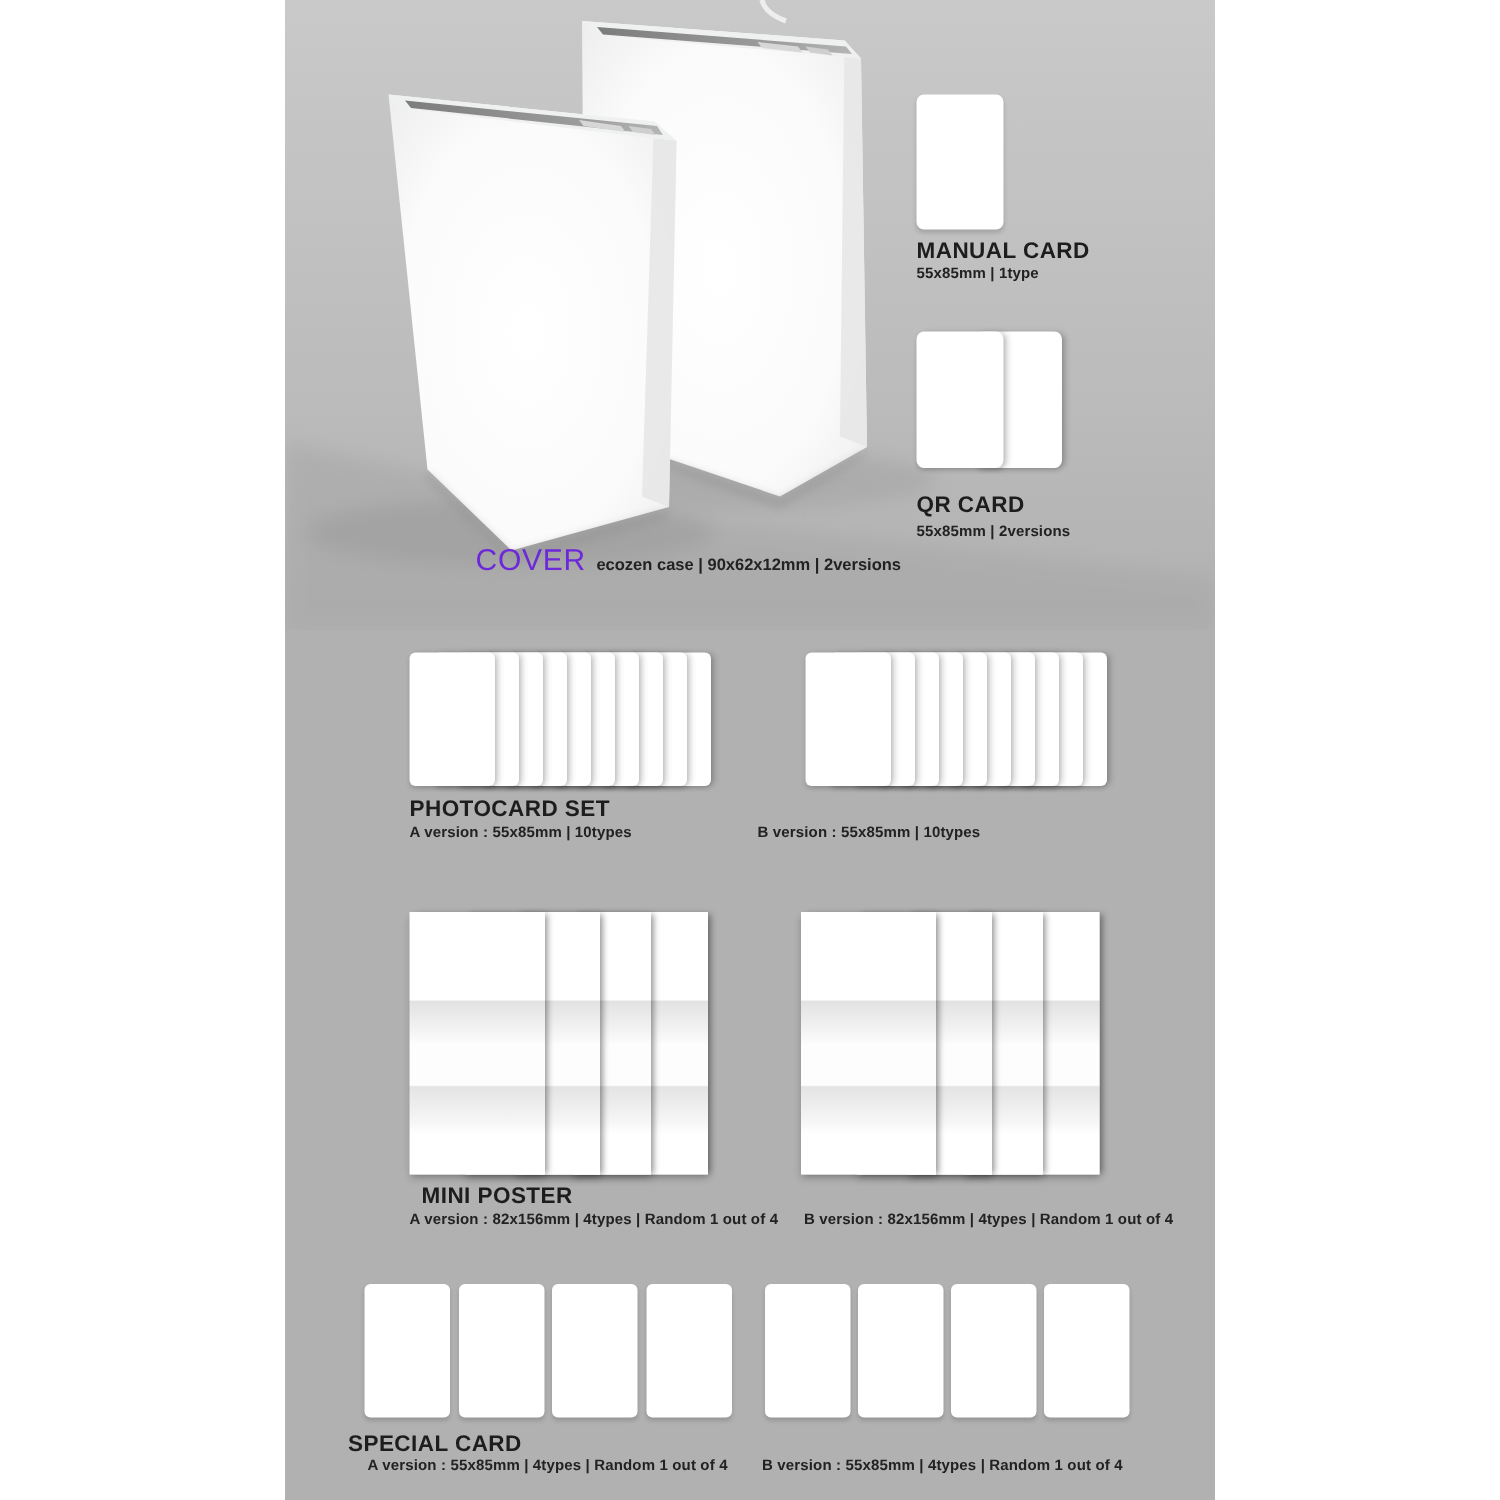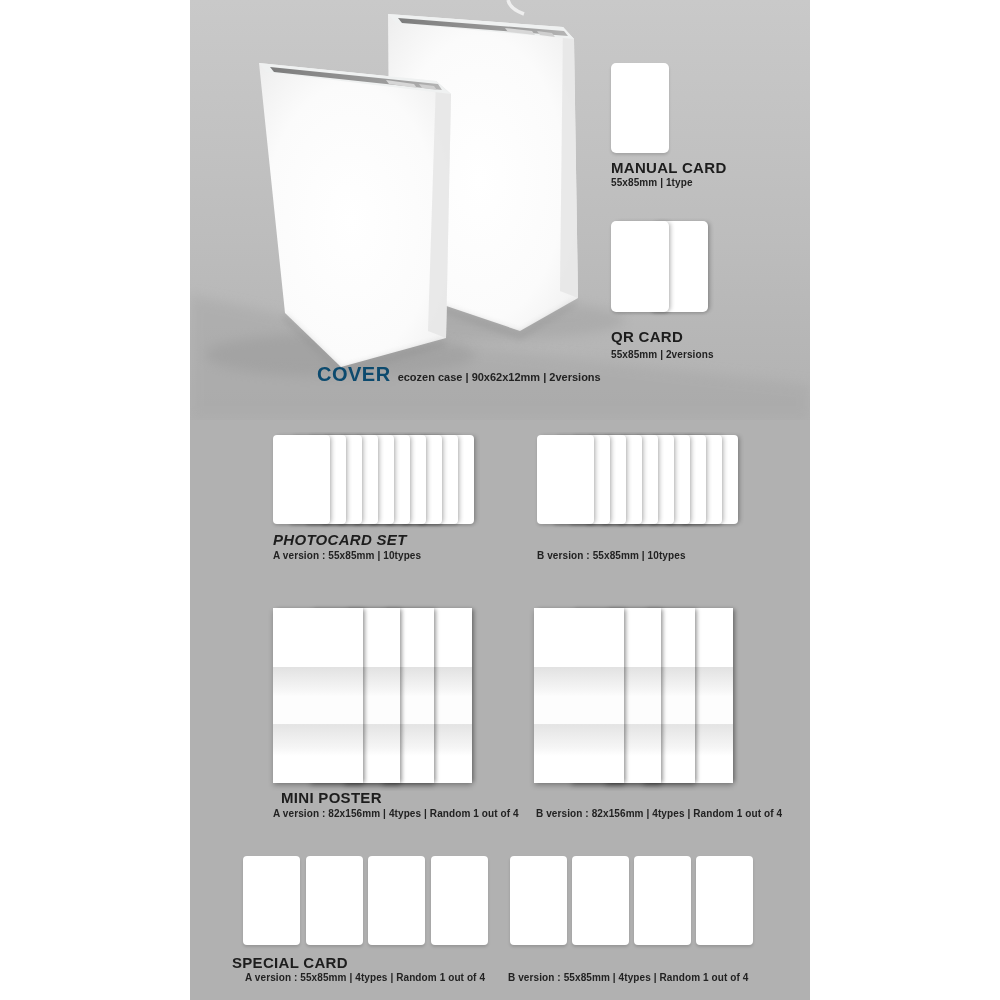--- a/index.html
+++ b/index.html
@@ -3,21 +3,21 @@
 <meta charset="utf-8">
 <style>
   html,body{margin:0;padding:0;background:#ffffff;}
   #page{position:relative;width:1000px;height:1000px;background:#ffffff;overflow:hidden;
         font-family:"Liberation Sans",sans-serif;}
   #strip{position:absolute;left:190px;top:0;width:620px;height:1000px;background:#b1b1b1;}
   .abs{position:absolute;}
   .heading{font-size:15px;font-weight:700;color:#1d1d1d;letter-spacing:.3px;line-height:1.1;white-space:nowrap;}
   .spec{font-size:10px;font-weight:700;color:#222;letter-spacing:.1px;line-height:1.2;white-space:nowrap;}
   .cover-line{white-space:nowrap;}
-  .cover-title{font-size:20px;font-weight:700;color:#0c4a6e;letter-spacing:.5px;}
+  .cover-title{font-size:20px;font-weight:400;color:#6d28d9;letter-spacing:.5px;}
   .cover-spec{font-size:11px;font-weight:700;color:#222;margin-left:7px;margin-top:37px;}
   .fan{position:absolute;}
   .pcard{position:absolute;top:0;width:57px;height:89px;background:#ffffff;border-radius:4px;
          box-shadow:3px 0 4px -1px rgba(0,0,0,.22), 0 2px 3px rgba(0,0,0,.12);}
   .qcard{position:absolute;top:0;width:58px;height:91px;background:#ffffff;border-radius:5px;
          box-shadow:3px 0 4px -1px rgba(0,0,0,.22), 0 2px 3px rgba(0,0,0,.12);}
   .mcard{width:58px;height:90px;background:#ffffff;border-radius:5px;box-shadow:0 2px 3px rgba(0,0,0,.15);}
   .scard{position:absolute;top:0;width:57px;height:89px;background:#ffffff;border-radius:4px;
          box-shadow:0 2px 3px rgba(0,0,0,.15);}
   .poster{position:absolute;top:0;width:90px;height:175px;
@@ -119,23 +119,23 @@
       <div class="pcard" style="left: 16px; z-index: 9;"></div>
       <div class="pcard" style="left: 32px; z-index: 8;"></div>
       <div class="pcard" style="left: 48px; z-index: 7;"></div>
       <div class="pcard" style="left: 64px; z-index: 6;"></div>
       <div class="pcard" style="left: 80px; z-index: 5;"></div>
       <div class="pcard" style="left: 96px; z-index: 4;"></div>
       <div class="pcard" style="left: 112px; z-index: 3;"></div>
       <div class="pcard" style="left: 128px; z-index: 2;"></div>
       <div class="pcard" style="left: 144px; z-index: 1;"></div>
     </div>
-  <div class="abs heading" style="left:273px;top:532px;font-style:italic;">PHOTOCARD SET</div>
+  <div class="abs heading" style="left:273px;top:532px;">PHOTOCARD SET</div>
   <div class="abs spec" style="left:273px;top:550px;">A version : 55x85mm | 10types</div>
-  <div class="abs spec" style="left:537px;top:550px;text-align:center;">B version : 55x85mm | 10types</div>
+  <div class="abs spec" style="left:505px;top:550px;text-align:center;">B version : 55x85mm | 10types</div>
 
   <div class="abs fan" style="left:273px;top:608px;width:199px;height:175px;">
       <div class="poster" style="left: 0px; z-index: 4;"></div>
       <div class="poster" style="left: 37px; z-index: 3;"></div>
       <div class="poster" style="left: 71px; z-index: 2;"></div>
       <div class="poster" style="left: 109px; z-index: 1;"></div>
     </div>
   <div class="abs fan" style="left:534px;top:608px;width:199px;height:175px;">
       <div class="poster" style="left: 0px; z-index: 4;"></div>
       <div class="poster" style="left: 37px; z-index: 3;"></div>

